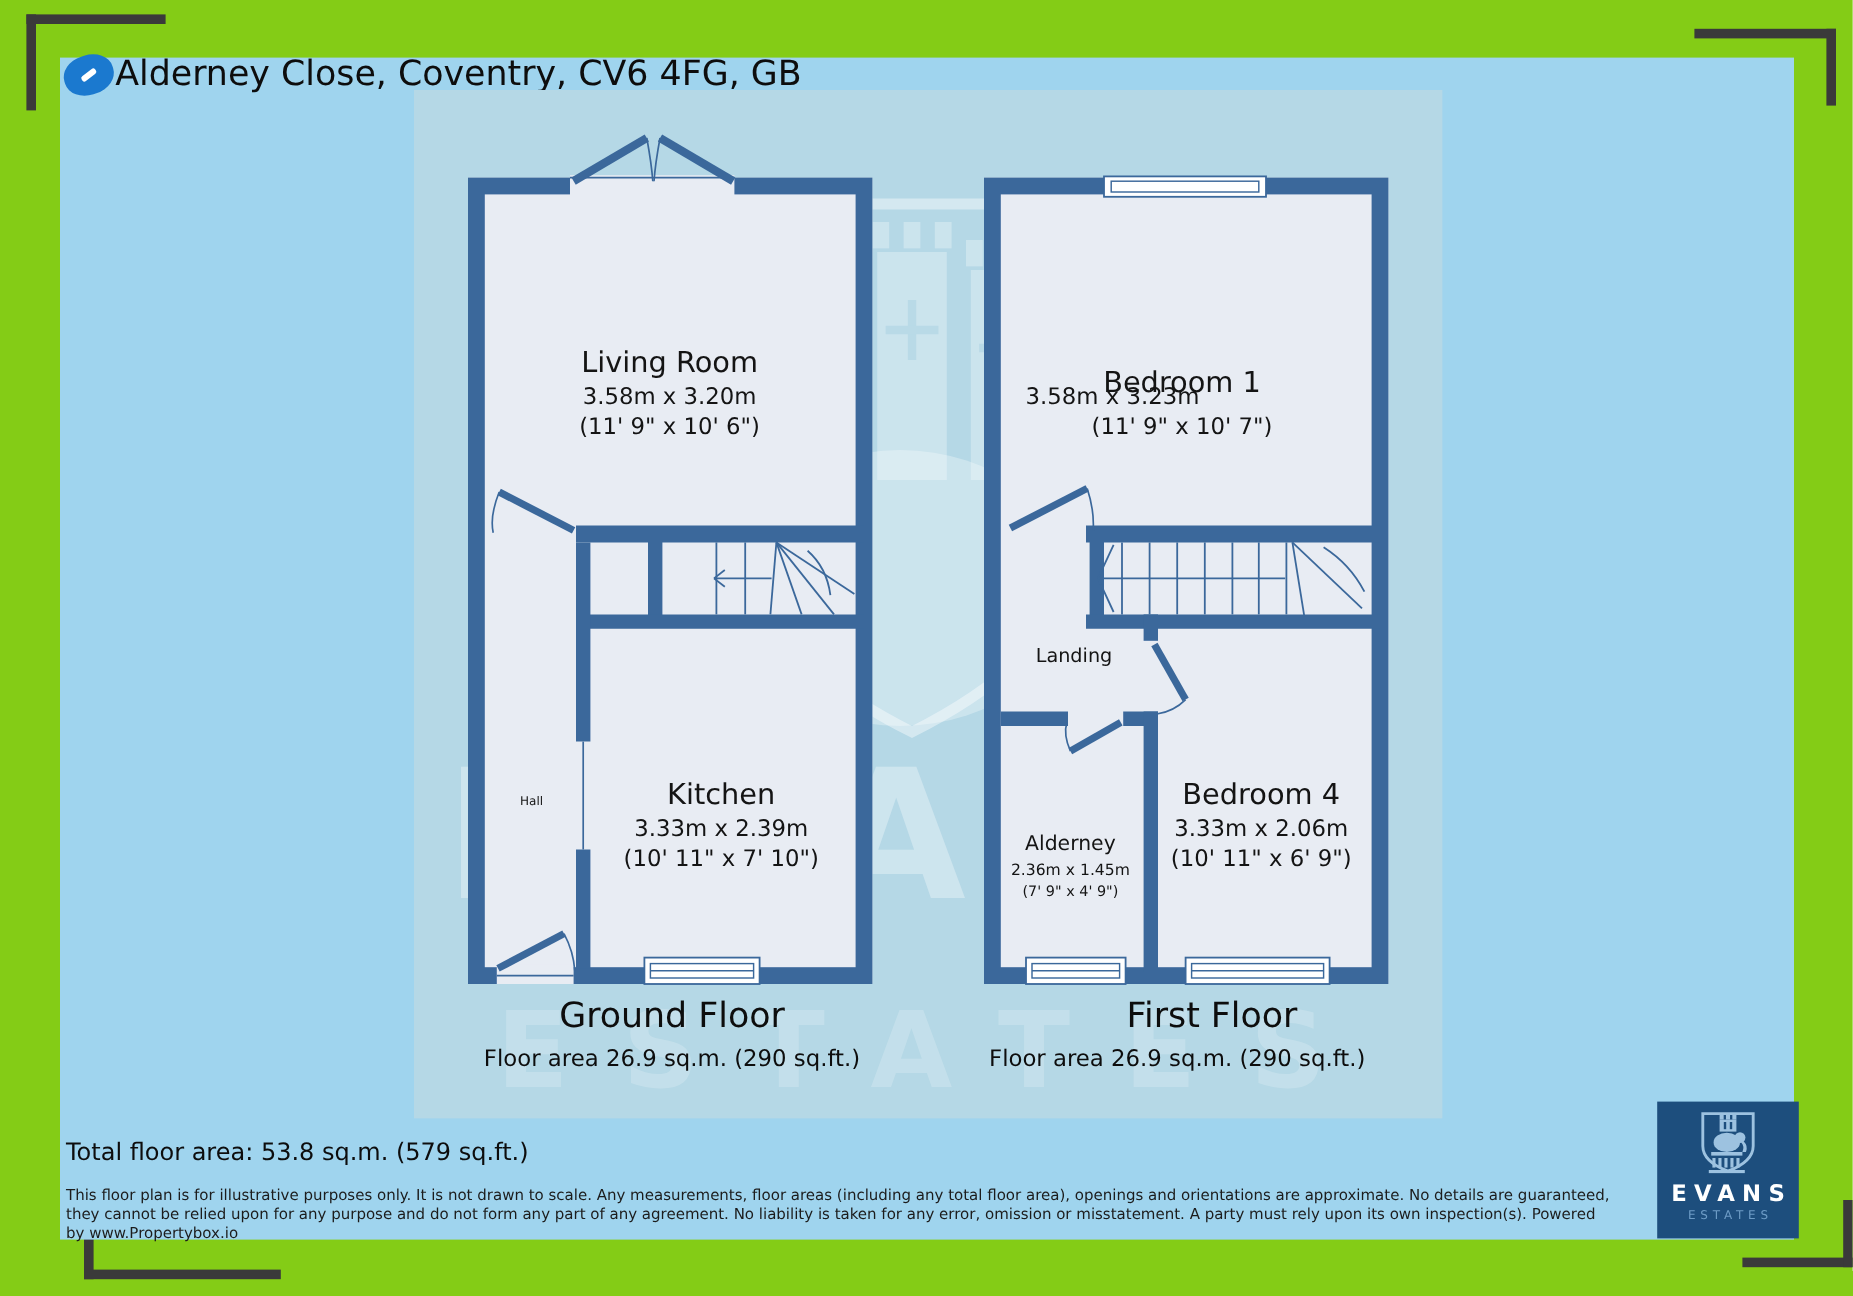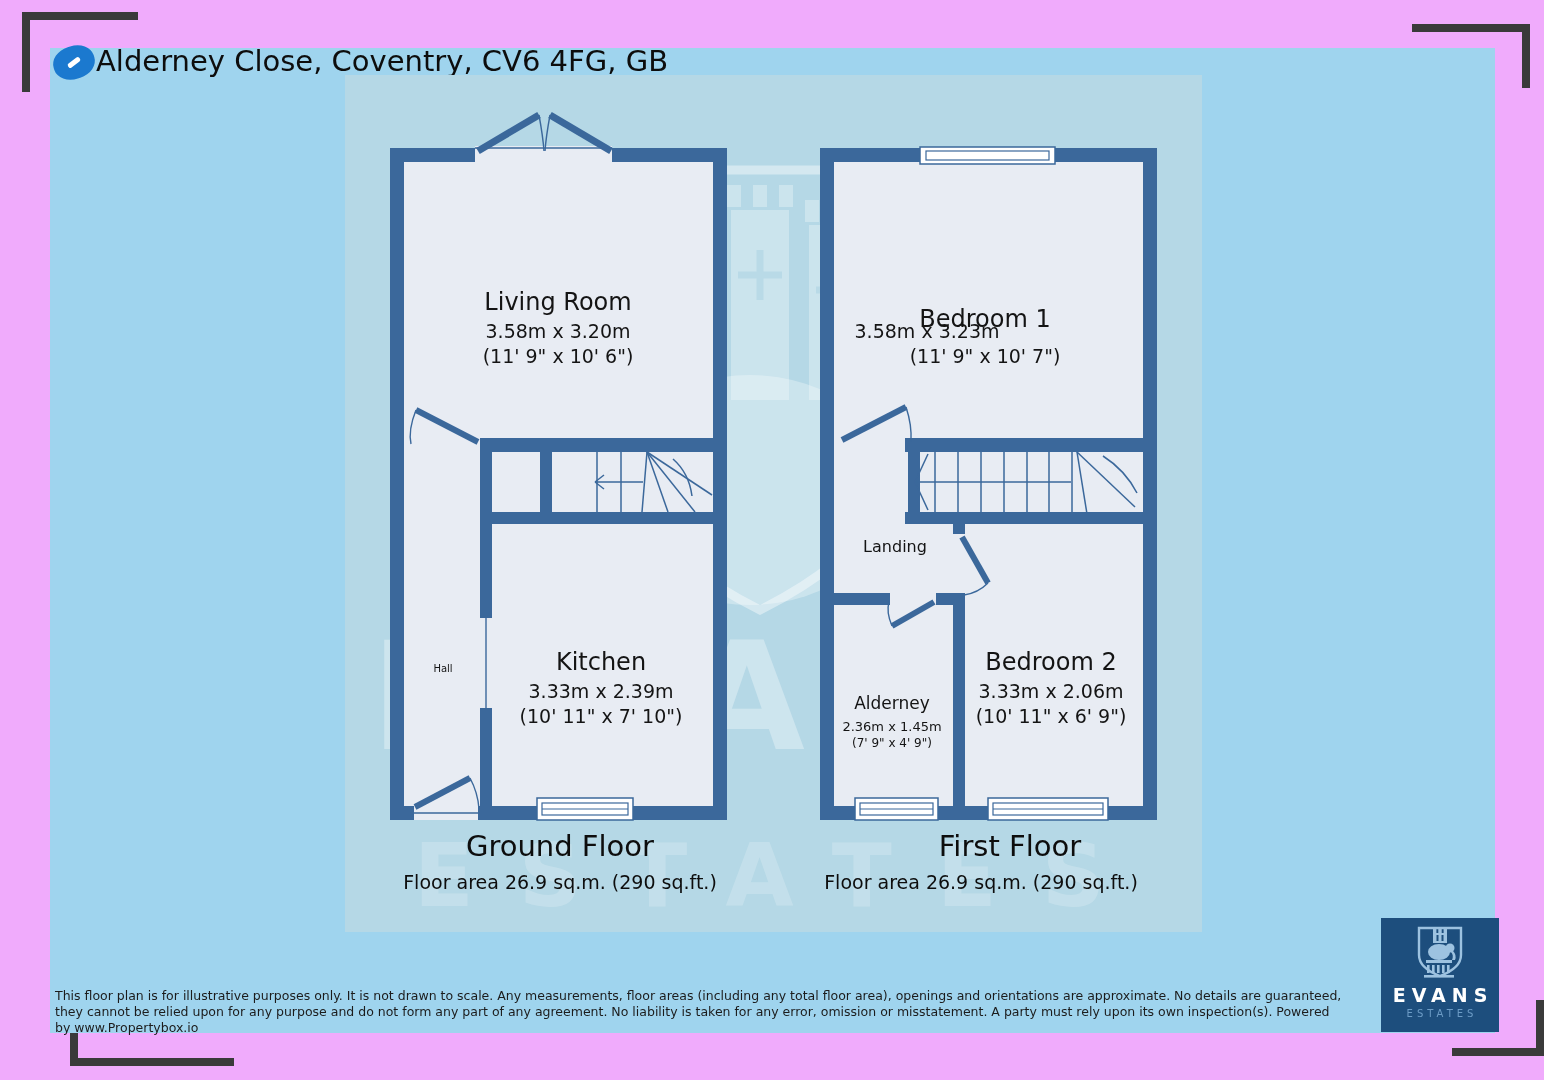--- a/index.html
+++ b/index.html
@@ -1,16 +1,16 @@
 <!DOCTYPE html>
 <html><head>
 <meta charset="utf-8">
 <style>
   html,body{margin:0;padding:0;background:#ffffff;}
-  #screen{position:relative;width:1544px;height:1080px;background:#f0abfc;overflow:hidden;
+  #screen{position:relative;width:1544px;height:1080px;background:#84cc16;overflow:hidden;
           font-family:"DejaVu Sans", sans-serif;}
   
   .bracket{position:absolute;}
   .br-tl{left:22px;top:12px;width:108px;height:72px;border-left:8px solid #3a3a3a;border-top:8px solid #3a3a3a;}
   .br-tr{left:1412px;top:24px;width:110px;height:56px;border-right:8px solid #3a3a3a;border-top:8px solid #3a3a3a;}
   .br-bl{left:70px;top:1003px;width:156px;height:55px;border-left:8px solid #3a3a3a;border-bottom:8px solid #3a3a3a;}
   .br-br{left:1452px;top:1000px;width:84px;height:48px;border-right:8px solid #3a3a3a;border-bottom:8px solid #3a3a3a;}
   
   .bg-blue{position:absolute;left:50px;top:48px;width:1445px;height:985px;background:#9fd4ee;}
   
@@ -218,33 +218,34 @@
   <div class="lbl room-name" style="left:601px;top:662px">Kitchen</div>
   <div class="lbl room-dim" style="left:601px;top:691px">3.33m x 2.39m</div>
   <div class="lbl room-dim" style="left:601px;top:716px">(10' 11" x 7' 10")</div>
 
   <div class="lbl room-name" style="left:985px;top:319px">Bedroom 1</div>
   <div class="lbl room-dim" style="left:927px;top:331px">3.58m x 3.23m</div>
   <div class="lbl room-dim" style="left:985px;top:356px">(11' 9" x 10' 7")</div>
 
   <div class="lbl small-name" style="left:895px;top:546px">Landing</div>
 
-  <div class="lbl room-name" style="left:1051px;top:662px">Bedroom 2</div>
+  <div class="lbl room-name" style="left:1051px;top:662px">Bedroom 4</div>
   <div class="lbl room-dim" style="left:1051px;top:691px">3.33m x 2.06m</div>
   <div class="lbl room-dim" style="left:1051px;top:716px">(10' 11" x 6' 9")</div>
 
   <div class="lbl small-name" style="left:892px;top:703px;font-size:17px">Alderney</div>
   <div class="lbl tiny-dim" style="left:892px;top:726px">2.36m x 1.45m</div>
   <div class="lbl tiny-dim" style="left:892px;top:743px;font-size:12px">(7' 9" x 4' 9")</div>
 
   <div class="lbl floor-caption" style="left:560px;top:846px">Ground Floor</div>
   <div class="lbl floor-area" style="left:560px;top:882px">Floor area 26.9 sq.m. (290 sq.ft.)</div>
   <div class="lbl floor-caption" style="left:1010px;top:846px">First Floor</div>
   <div class="lbl floor-area" style="left:981px;top:882px">Floor area 26.9 sq.m. (290 sq.ft.)</div>
 
+  <div class="total">Total floor area: 53.8 sq.m. (579 sq.ft.)</div>
   <div class="disclaimer">This floor plan is for illustrative purposes only. It is not drawn to scale. Any measurements, floor areas (including any total floor area), openings and orientations are approximate. No details are guaranteed, they cannot be relied upon for any purpose and do not form any part of any agreement. No liability is taken for any error, omission or misstatement. A party must rely upon its own inspection(s). Powered by www.Propertybox.io</div>
 
   <div class="logo">
     <svg width="118" height="64" viewBox="0 0 118 64" style="position:absolute;left:0;top:2px">
       <path d="M38,8 h42 v27 q0,13 -21,21 q-21,-8 -21,-21 Z" fill="none" stroke="#9dc2e0" stroke-width="2.4"></path>
       <g fill="#9dc2e0">
         <rect x="52" y="13" width="14" height="10"></rect>
         <rect x="52" y="9" width="3.4" height="4"></rect>
           <rect x="57.3" y="9" width="3.4" height="4"></rect>
           <rect x="62.6" y="9" width="3.4" height="4"></rect>

